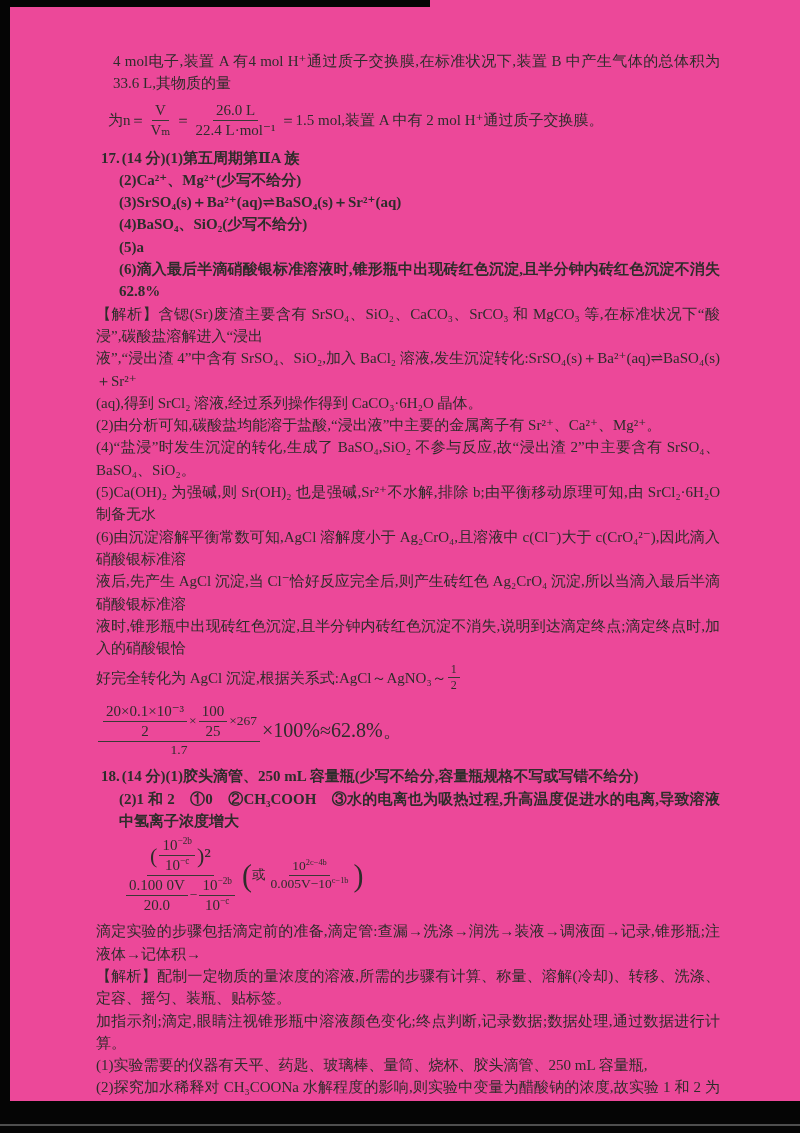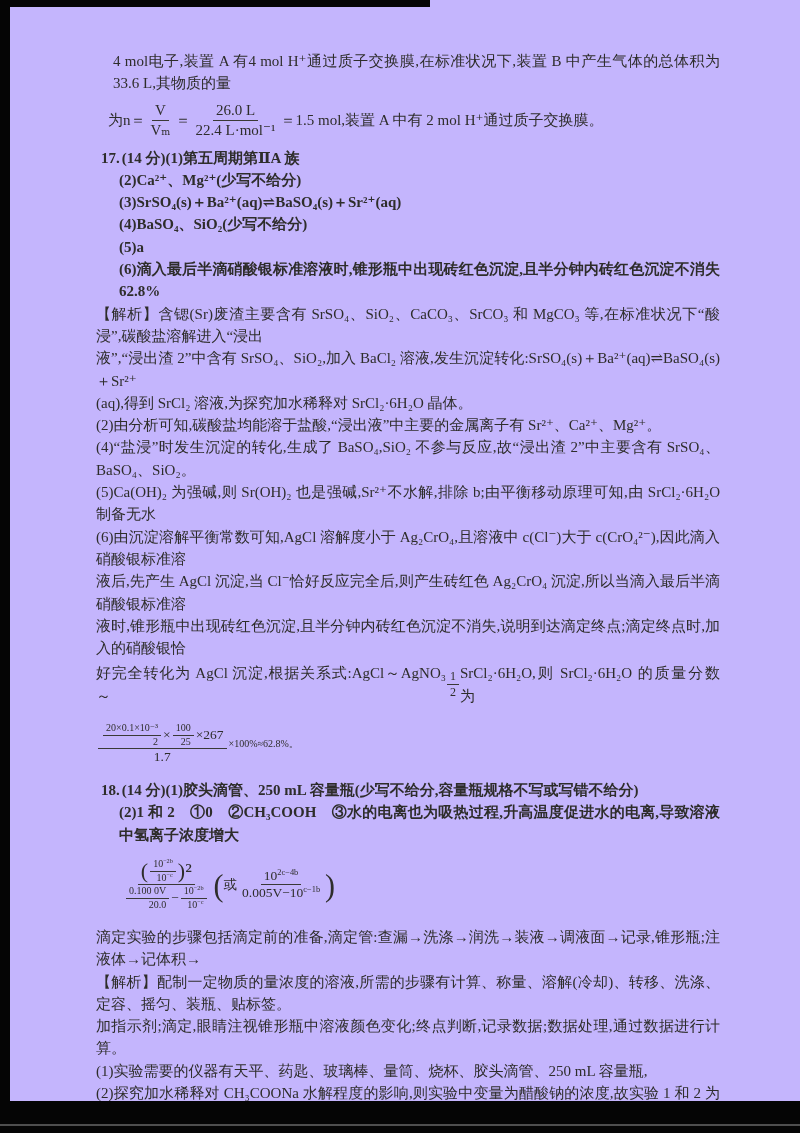--- a/index.html
+++ b/index.html
@@ -3,21 +3,21 @@
 <meta charset="utf-8">
 <style>
   html,body{margin:0;padding:0;}
   body{
     width:800px;height:1133px;position:relative;overflow:hidden;
     background:#0a0a0a;
     font-family:"Liberation Serif","DejaVu Serif",serif;
   }
   .page{
     position:absolute;left:0;top:0;width:800px;height:1133px;
-    background:#c4b5fd;
+    background:#ec4899;
   }
   .bar-top{position:absolute;left:0;top:0;width:430px;height:7px;background:#050505;}
   .bar-left{position:absolute;left:0;top:0;width:10px;height:1105px;background:#050505;}
   .bar-bottom{position:absolute;left:0;bottom:0;width:800px;height:32px;background:#050505;}
   .bottom-line{position:absolute;left:0;bottom:7px;width:800px;height:2px;background:#8a8a8a;opacity:.55;}
   .content{
     position:absolute;left:96px;top:50px;width:624px;
     color:#2e2d2b;font-size:15px;line-height:22.3px;
     text-align:justify;
   }
@@ -34,21 +34,21 @@
     display:inline-flex;flex-direction:column;align-items:center;
     vertical-align:middle;margin:0 2px;text-align:center;line-height:1.25;
   }
   .fr>.n{border-bottom:1px solid #3a3936;padding:0 3px;}
   .fr>.d{padding:0 3px;}
   .frow{display:inline-flex;flex-direction:row;align-items:center;justify-content:center;white-space:nowrap;}
   .fline{display:flex;flex-direction:row;align-items:center;white-space:nowrap;margin:3px 0;}
   .fline .txt{white-space:pre-wrap;}
   .small-fr{font-size:12px;margin:0 1px;}
   .f-mid{font-size:13.5px;}
-  .f-sm{font-size:10px;align-items:flex-end;}
+  .f-sm{font-size:15px;}
   .bigp{font-size:30px;font-weight:400;line-height:0;transform:scaleY(1.05);}
   .medp{font-size:22px;font-weight:400;line-height:0;}
   .nmath{margin-left:12px;min-height:46px;}
   .calc17{min-height:62px;margin:6px 0 4px 0;}
   .f18{min-height:70px;margin:4px 0 6px 0;}
 </style>
 </head>
 <body>
 
 <div class="page">
@@ -73,55 +73,54 @@
     </div>
 
     <p class="qhead"><span class="qnum">17.</span><span>(14 分)(1)第五周期第ⅡA 族</span></p>
     <p class="ansline">(2)Ca²⁺、Mg²⁺(少写不给分)</p>
     <p class="ansline">(3)SrSO₄(s)＋Ba²⁺(aq)⇌BaSO₄(s)＋Sr²⁺(aq)</p>
     <p class="ansline">(4)BaSO₄、SiO₂(少写不给分)</p>
     <p class="ansline">(5)a</p>
     <p class="ansline">(6)滴入最后半滴硝酸银标准溶液时,锥形瓶中出现砖红色沉淀,且半分钟内砖红色沉淀不消失　　62.8%</p>
 
     <p class="body">【解析】含锶(Sr)废渣主要含有 SrSO₄、SiO₂、CaCO₃、SrCO₃ 和 MgCO₃ 等,在标准状况下“酸浸”,碳酸盐溶解进入“浸出</p>
-    <p class="body">液”,“浸出渣 2”中含有 SrSO₄、SiO₂,加入 BaCl₂ 溶液,发生沉淀转化:SrSO₄(s)＋Ba²⁺(aq)⇌BaSO₄(s)＋Sr²⁺</p>
-    <p class="body">(aq),得到 SrCl₂ 溶液,为探究加水稀释对 SrCl₂·6H₂O 晶体。</p>
+    <p class="body">液”,“浸出渣 4”中含有 SrSO₄、SiO₂,加入 BaCl₂ 溶液,发生沉淀转化:SrSO₄(s)＋Ba²⁺(aq)⇌BaSO₄(s)＋Sr²⁺</p>
+    <p class="body">(aq),得到 SrCl₂ 溶液,经过系列操作得到 CaCO₃·6H₂O 晶体。</p>
     <p class="body">(2)由分析可知,碳酸盐均能溶于盐酸,“浸出液”中主要的金属离子有 Sr²⁺、Ca²⁺、Mg²⁺。</p>
     <p class="body">(4)“盐浸”时发生沉淀的转化,生成了 BaSO₄,SiO₂ 不参与反应,故“浸出渣 2”中主要含有 SrSO₄、BaSO₄、SiO₂。</p>
     <p class="body">(5)Ca(OH)₂ 为强碱,则 Sr(OH)₂ 也是强碱,Sr²⁺不水解,排除 b;由平衡移动原理可知,由 SrCl₂·6H₂O 制备无水</p>
     <p class="body">(6)由沉淀溶解平衡常数可知,AgCl 溶解度小于 Ag₂CrO₄,且溶液中 c(Cl⁻)大于 c(CrO₄²⁻),因此滴入硝酸银标准溶</p>
     <p class="body">液后,先产生 AgCl 沉淀,当 Cl⁻恰好反应完全后,则产生砖红色 Ag₂CrO₄ 沉淀,所以当滴入最后半滴硝酸银标准溶</p>
     <p class="body">液时,锥形瓶中出现砖红色沉淀,且半分钟内砖红色沉淀不消失,说明到达滴定终点;滴定终点时,加入的硝酸银恰</p>
 
     <div class="fline" style="min-height:30px;">
       <span class="txt">好完全转化为 AgCl 沉淀,根据关系式:AgCl～AgNO₃～</span>
       <span class="fr small-fr">
         <span class="n">1</span>
         <span class="d">2</span>
       </span>
-      <span class="txt">SrCl₂·6H₂O,则 SrCl₂·6H₂O 的质量分数为</span>
     </div>
 
     <div class="fline calc17 f-mid">
       <span class="fr">
         <span class="n frow">
           <span class="fr f-sm">
             <span class="n">20×0.1×10⁻³</span>
             <span class="d">2</span>
           </span>
           <span>×</span>
           <span class="fr f-sm">
             <span class="n">100</span>
             <span class="d">25</span>
           </span>
           <span>×267</span>
         </span>
         <span class="d frow">1.7</span>
       </span>
-      <span class="txt" style="font-size:10px;">×100%≈62.8%。</span>
+      <span class="txt" style="font-size:20px;">×100%≈62.8%。</span>
     </div>
 
     <p class="qhead"><span class="qnum">18.</span><span>(14 分)(1)胶头滴管、250 mL 容量瓶(少写不给分,容量瓶规格不写或写错不给分)</span></p>
     <p class="ansline">(2)1 和 2　①0　②CH₃COOH　③水的电离也为吸热过程,升高温度促进水的电离,导致溶液中氢离子浓度增大</p>
 
     <div class="fline f18" style="margin-left:23px;">
       <span class="fr f-mid">
         <span class="n frow">
           <span class="medp">(</span>
           <span class="fr f-sm">

